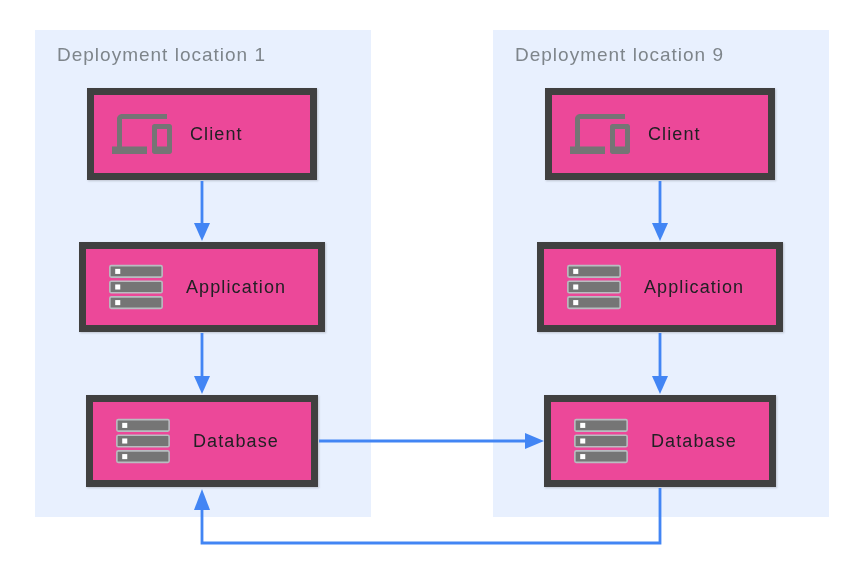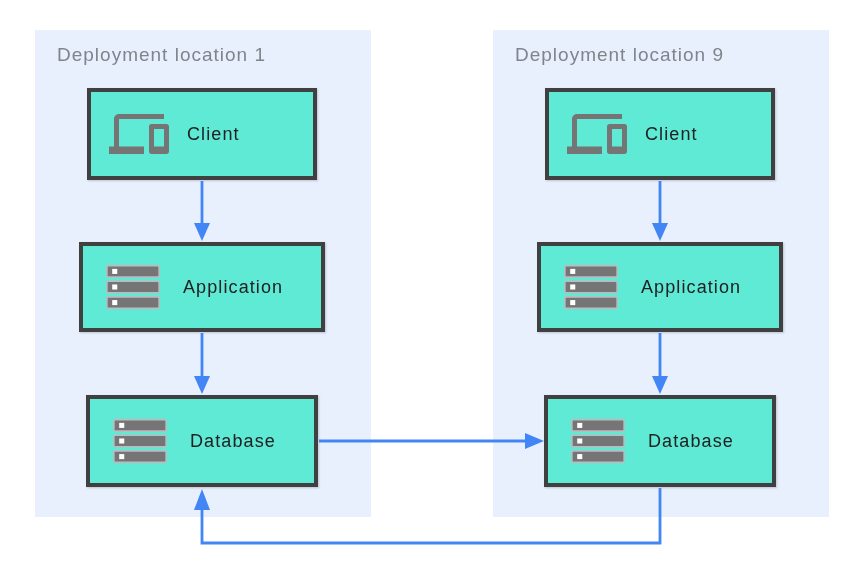--- a/index.html
+++ b/index.html
@@ -29,22 +29,22 @@
     left: 22px;
     top: 14px;
     font-size: 19px;
     letter-spacing: 1px;
     color: #7e858b;
     white-space: nowrap;
   }
   .node {
     position: absolute;
     box-sizing: border-box;
-    background: #5eead4;
-    border: 4px solid #404040;
+    background: #ec4899;
+    border: 7px solid #404040;
     box-shadow: 1px 1px 2px rgba(60,64,67,0.25);
     display: flex;
     align-items: center;
     padding-left: 18px;
   }
   .node .icon { flex: 0 0 auto; display: flex; align-items: center; }
   .node .label {
     margin-left: 18px;
     font-size: 18px;
     letter-spacing: 1.1px;

